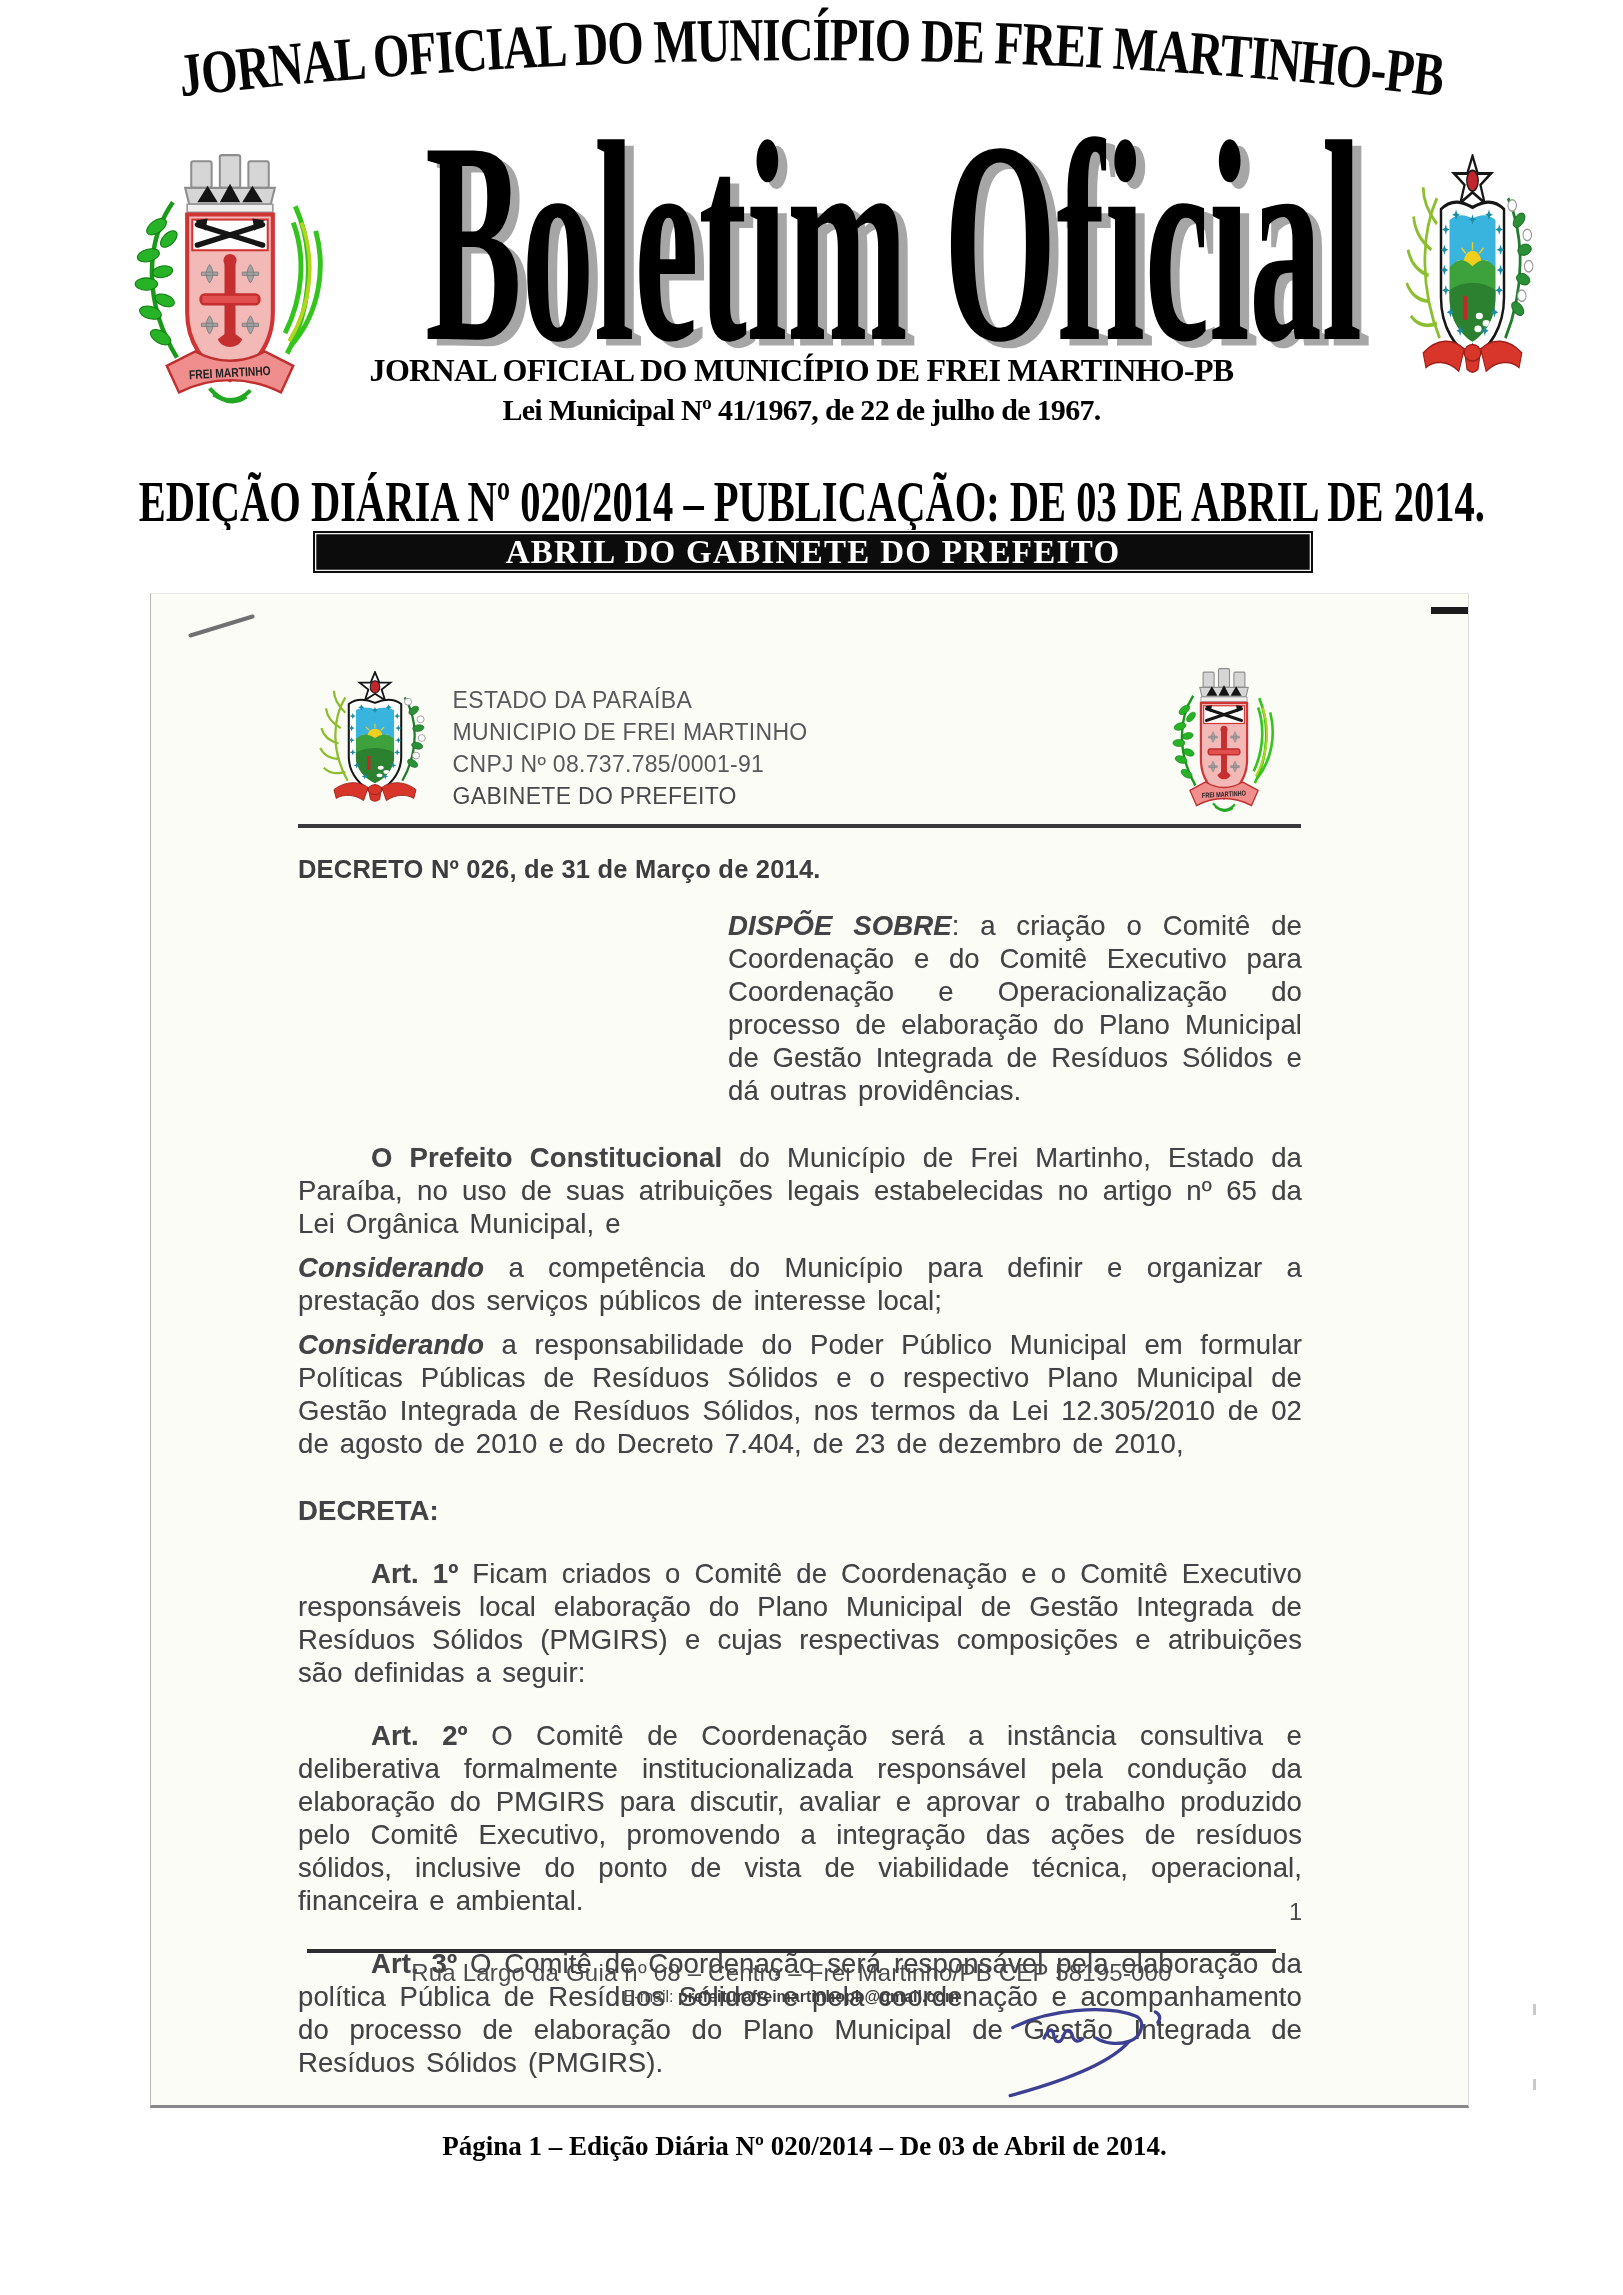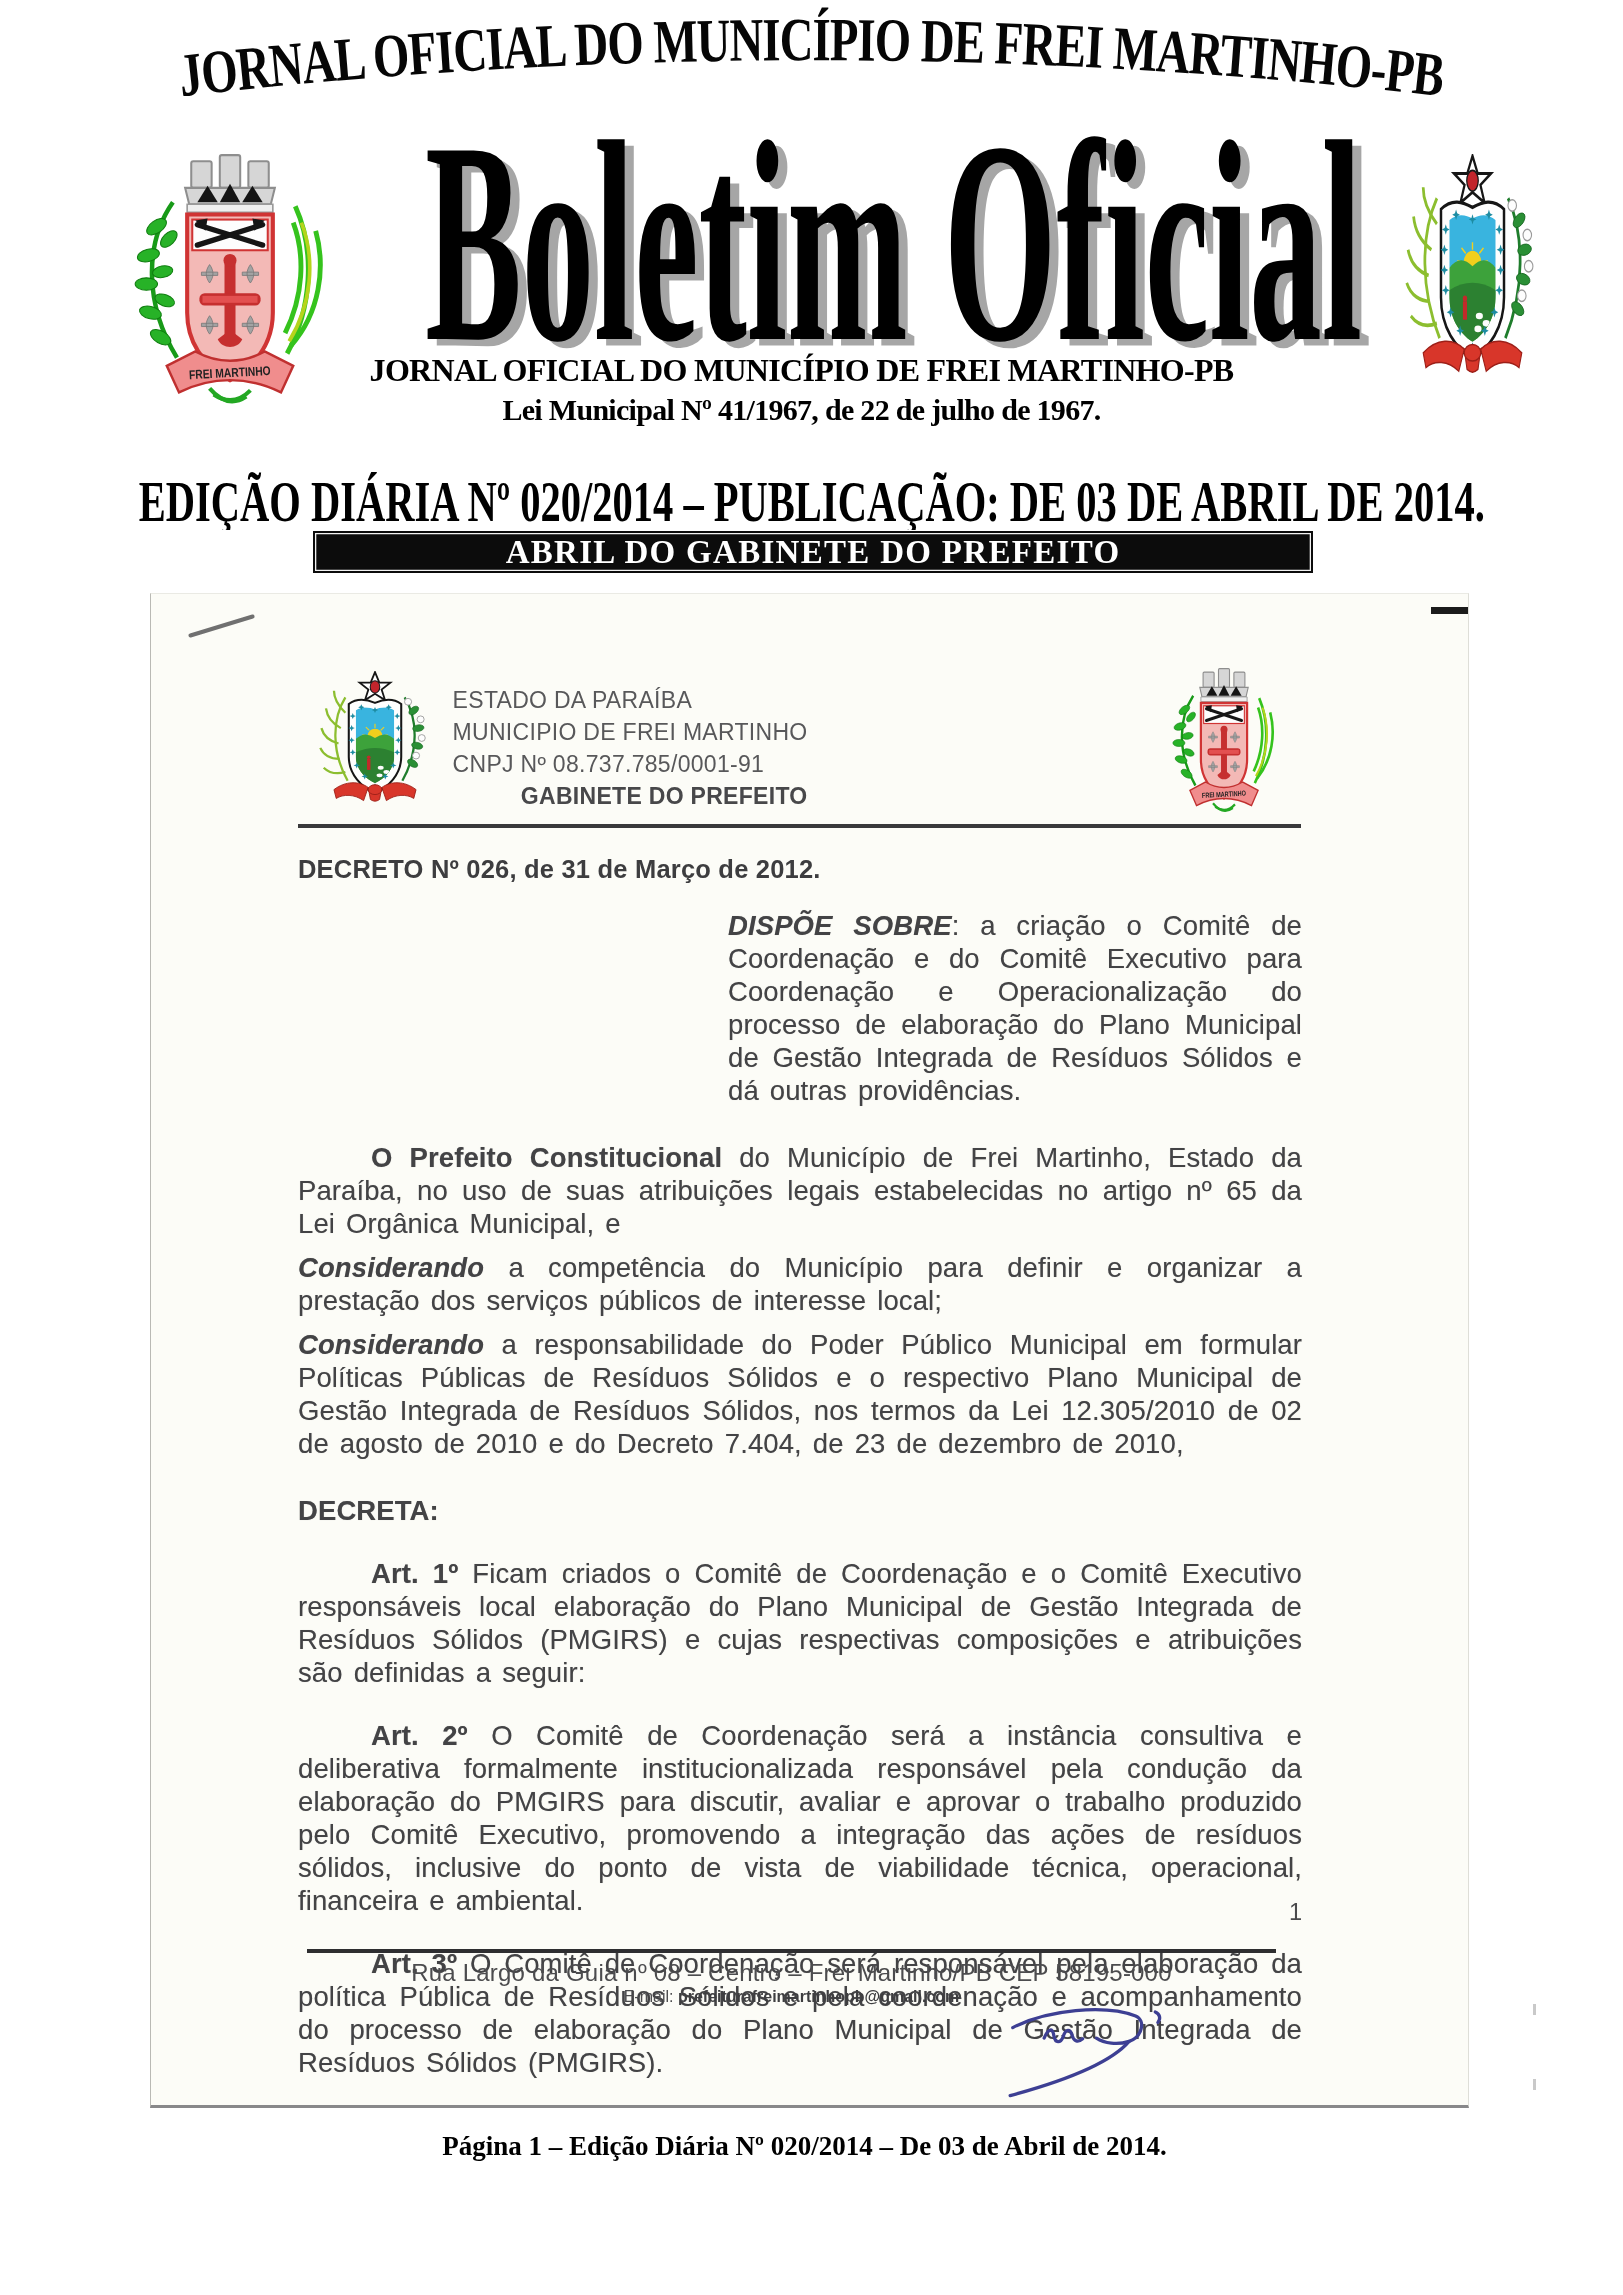--- a/index.html
+++ b/index.html
@@ -33,21 +33,21 @@
   .pen-mark{position:absolute;left:36px;top:30px;width:69px;height:3.9px;background:#707070;
             border-radius:2px;transform:rotate(-17deg);}
   .corner-mark{position:absolute;right:0;top:13px;width:37px;height:6.5px;background:#1b1b1b;}
 
   .scan-content{position:absolute;left:147px;top:16px;width:1004px;}
   .letterhead{margin-top:61px;display:flex;align-items:flex-start;}
   .lh-pb{width:114px;height:145px;flex:none;margin-left:19.6px;}
   .lh-fm{width:110px;height:156px;flex:none;margin-left:auto;margin-right:23px;margin-top:-6.5px;}
   .lh-text{margin-left:21px;padding-top:13px;font-family:"Liberation Sans",sans-serif;
            font-size:23px;line-height:32px;color:#58585a;letter-spacing:0.3px;}
-  .lh-text .bold{font-weight:bold;color:#48484a;text-align:right;}
+  .lh-text .bold{font-weight:normal;color:#48484a;}
   .lh-rule{margin-top:3.9px;height:3.3px;background:#39393b;width:1003px;}
 
   .decree-title{margin-top:27.5px;font-family:"Liberation Sans",sans-serif;font-weight:bold;
                 font-size:25.5px;color:#3d3d3f;letter-spacing:0.2px;}
 
   .para{margin:0;font-family:"Liberation Sans",sans-serif;font-size:27.5px;line-height:33px;
         color:#434345;text-align:justify;word-spacing:3.3px;letter-spacing:0.1px;
         text-shadow:0 0 0.7px rgba(67,67,69,.4);}
   .summary{margin-left:430px;margin-top:25px;}
   .preamble{margin-top:34px;}
@@ -265,21 +265,21 @@
           <div>MUNICIPIO DE FREI MARTINHO</div>
           <div>CNPJ Nº 08.737.785/0001-91</div>
           <div class="bold">GABINETE DO PREFEITO</div>
         </div>
         <svg class="lh-fm" viewBox="0 0 100 132" preserveAspectRatio="none">
             <use href="#arms-fm"></use>
           </svg>
       </div>
       <div class="lh-rule"></div>
 
-      <div class="decree-title">DECRETO Nº 026, de 31 de Março de 2012.</div>
+      <div class="decree-title">DECRETO Nº 026, de 31 de Março de 2014.</div>
 
       <p class="para summary"><span class="bi">DISPÕE SOBRE</span><span>: a criação o Comitê de Coordenação e do Comitê Executivo para Coordenação e Operacionalização do processo de elaboração do Plano Municipal de Gestão Integrada de Resíduos Sólidos e dá outras providências.</span></p>
 
       <p class="para preamble indent"><span class="b">O Prefeito Constitucional</span><span> do Município de Frei Martinho, Estado da Paraíba, no uso de suas atribuições legais estabelecidas no artigo nº 65 da Lei Orgânica Municipal, e</span></p>
 
       <p class="para cons"><span class="bi">Considerando</span><span> a competência do Município para definir e organizar a prestação dos serviços públicos de interesse local;</span></p>
 
       <p class="para cons"><span class="bi">Considerando</span><span> a responsabilidade do Poder Público Municipal em formular Políticas Públicas de Resíduos Sólidos e o respectivo Plano Municipal de Gestão Integrada de Resíduos Sólidos, nos termos da Lei 12.305/2010 de 02 de agosto de 2010 e do Decreto 7.404, de 23 de dezembro de 2010,</span></p>
 
       <p class="para decreta-line">DECRETA:</p>

